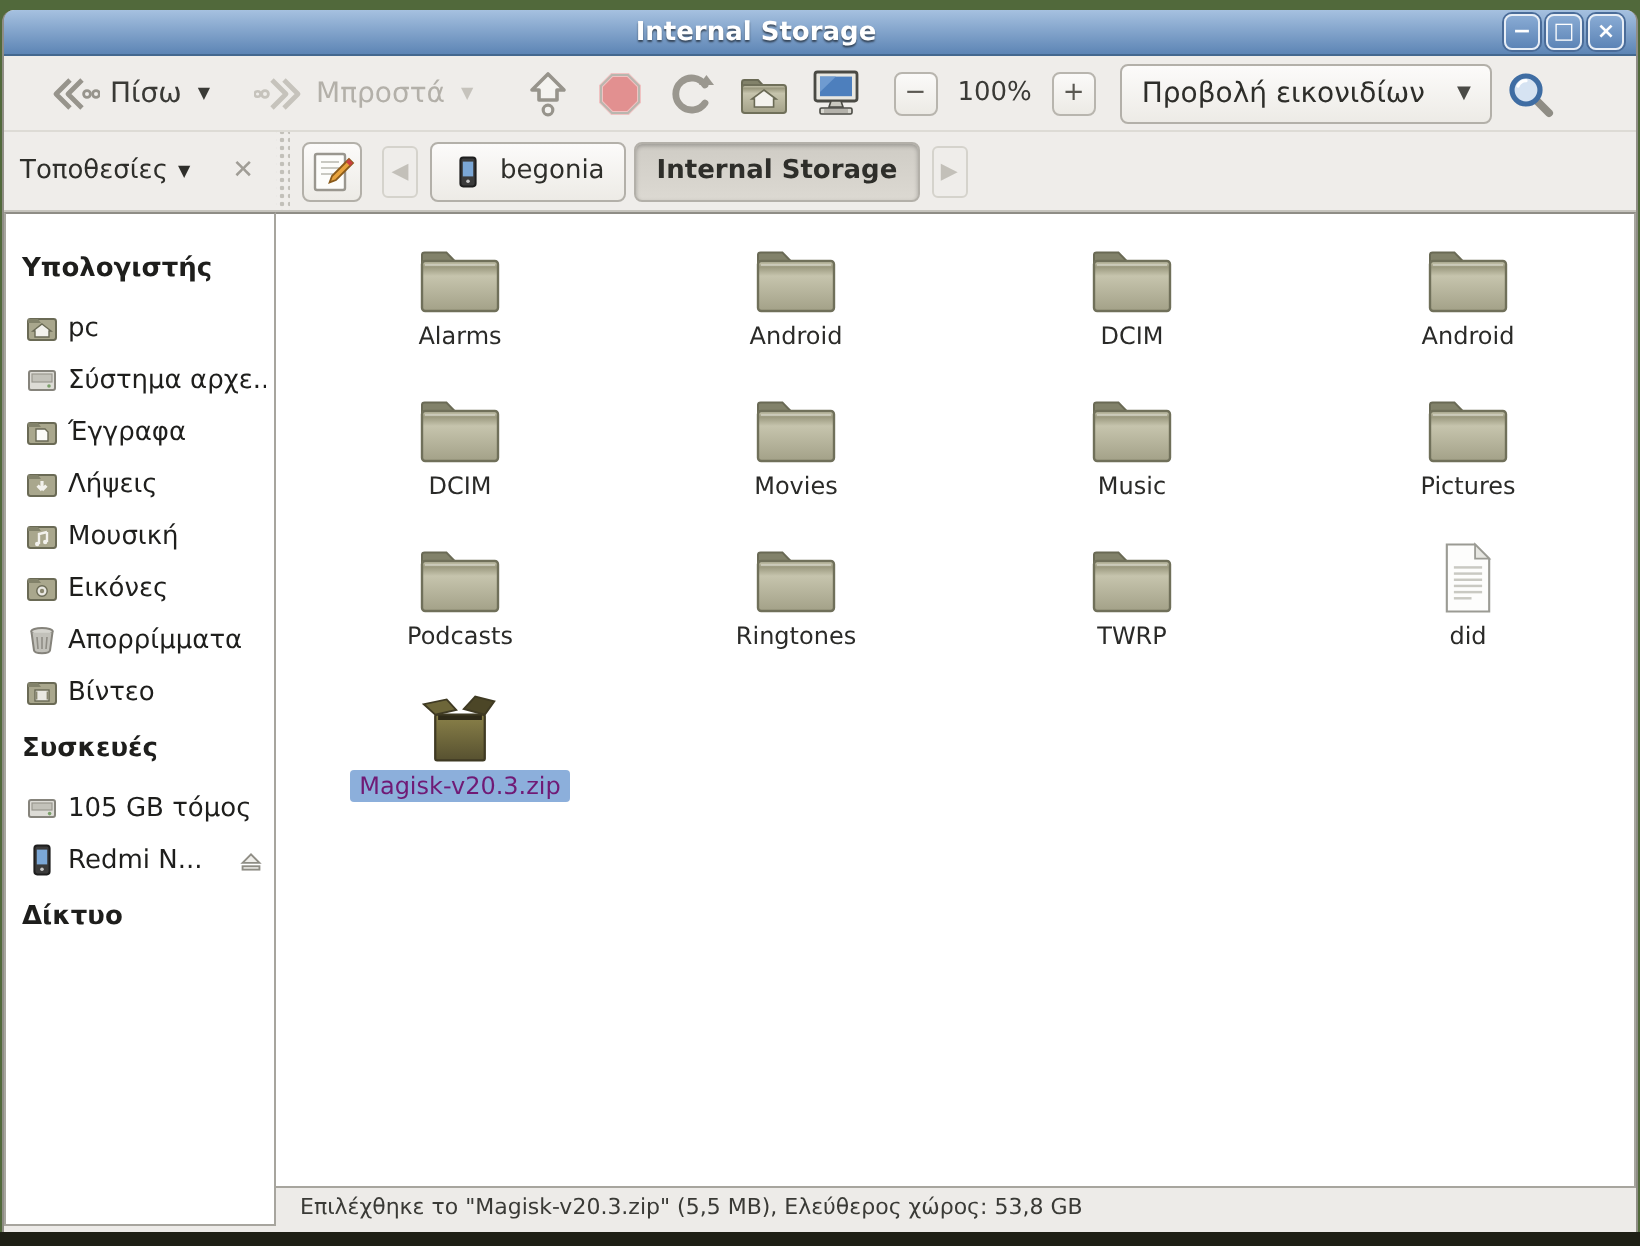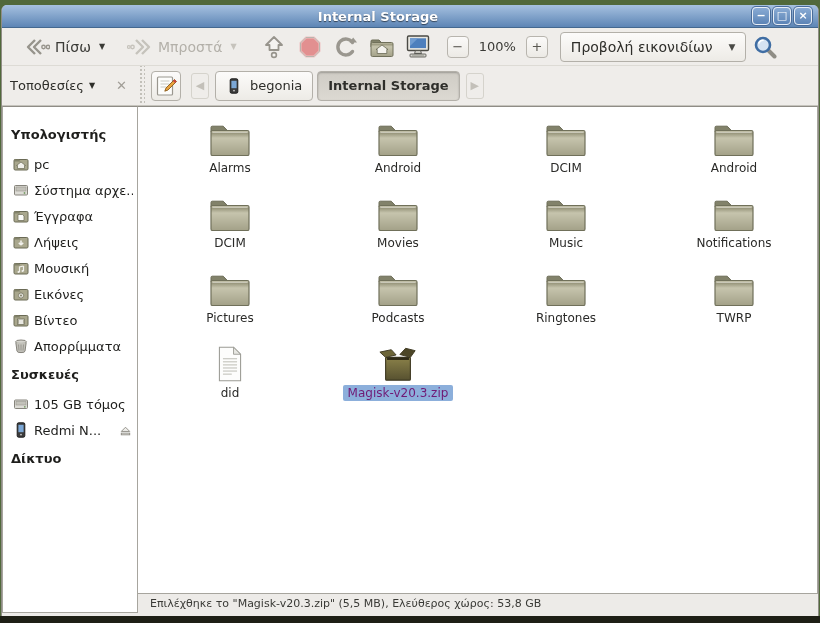--- a/index.html
+++ b/index.html
@@ -408,29 +408,29 @@
             <span class="lbl">Μουσική</span>
           </div>
           <div class="side-item">
             <svg width="16" height="16" class="ic16">
               <use href="#sym-pictures-folder"></use>
             </svg>
             <span class="lbl">Εικόνες</span>
           </div>
           <div class="side-item">
             <svg width="16" height="16" class="ic16">
+              <use href="#sym-trash"></use>
+            </svg>
+            <span class="lbl">Απορρίμματα</span>
+          </div>
+          <div class="side-item">
+            <svg width="16" height="16" class="ic16">
               <use href="#sym-videos-folder"></use>
             </svg>
             <span class="lbl">Βίντεο</span>
-          </div>
-          <div class="side-item">
-            <svg width="16" height="16" class="ic16">
-              <use href="#sym-trash"></use>
-            </svg>
-            <span class="lbl">Απορρίμματα</span>
           </div>
           <div class="side-header">Συσκευές</div>
           <div class="side-item">
             <svg width="16" height="16" class="ic16">
               <use href="#sym-disk"></use>
             </svg>
             <span class="lbl">105 GB τόμος</span>
           </div>
           <div class="side-item">
             <svg width="16" height="16" class="ic16">
@@ -501,28 +501,20 @@
                   </svg>
                 </div>
                 <div class="file-label">Music</div>
               </div>
               <div class="file-item">
                 <div class="file-icon">
                   <svg width="46" height="38">
                     <use href="#sym-folder"></use>
                   </svg>
                 </div>
-                <div class="file-label">Notifications</div>
-              </div>
-              <div class="file-item">
-                <div class="file-icon">
-                  <svg width="46" height="38">
-                    <use href="#sym-folder"></use>
-                  </svg>
-                </div>
                 <div class="file-label">Pictures</div>
               </div>
               <div class="file-item">
                 <div class="file-icon">
                   <svg width="46" height="38">
                     <use href="#sym-folder"></use>
                   </svg>
                 </div>
                 <div class="file-label">Podcasts</div>
               </div>

